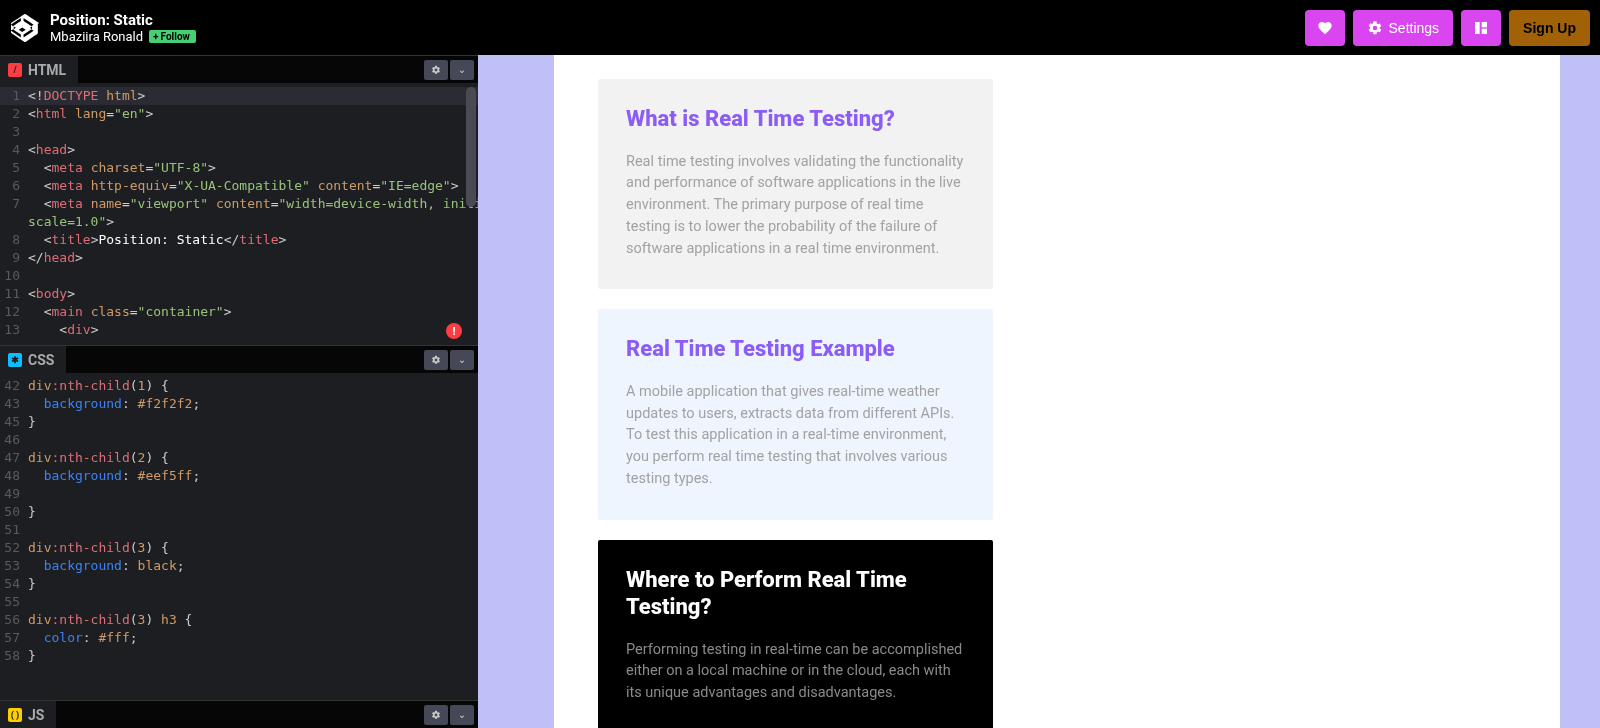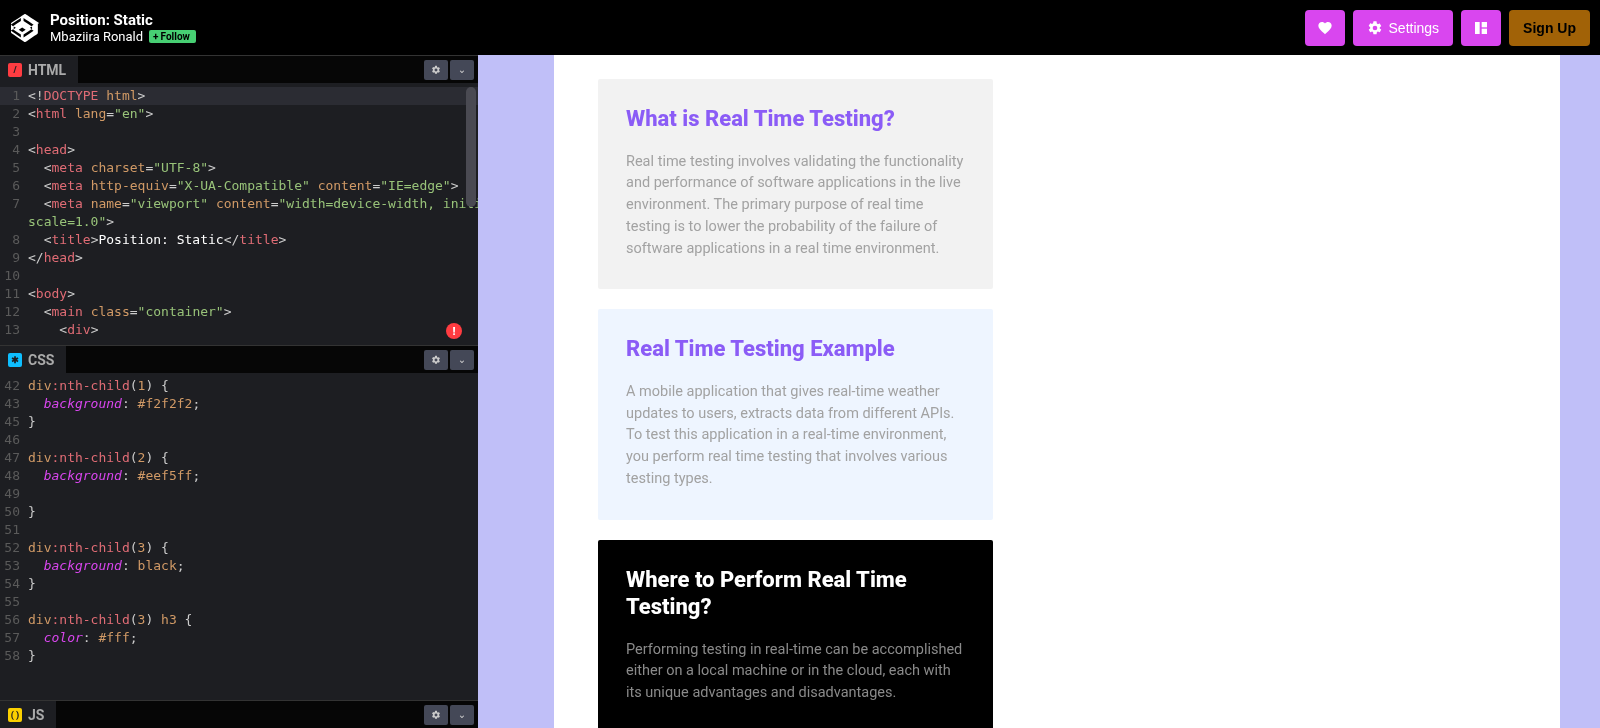--- a/index.html
+++ b/index.html
@@ -43,21 +43,21 @@
 .code { font-family: Consolas, Monaco, monospace; font-size: 13px; line-height: 18px; padding: 4px 0; overflow: hidden; }
 .code-row { display: flex; }
 .gutter { width: 28px; text-align: right; padding-right: 8px; color: #5a5a5a; user-select: none; flex-shrink: 0; }
 .code-line { flex: 1; white-space: pre; color: #ccc; padding-right: 8px; }
 .tok-tag { color: #e06c75; }
 .tok-attr { color: #d19a66; }
 .tok-str { color: #98c379; }
 .tok-num { color: #d19a66; }
 .tok-key { color: #fff; }
 .tok-sel { color: #d19a66; }
-.tok-prop { color: #d946ef; font-style: italic; }
+.tok-prop { color: #3b82f6; }
 .tok-punct { color: #ccc; }
 .tok-pseudo { color: #e06c75; }
 .highlight-line { background: #2b2c33; }
 .err-badge { position: absolute; right: 16px; bottom: 6px; width: 16px; height: 16px; background: #ff3c41; border-radius: 50%; color: #fff; font-size: 11px; font-weight: 900; display: flex; align-items: center; justify-content: center; }
 .scroll-thumb { position: absolute; right: 2px; top: 32px; width: 10px; height: 120px; background: #4a4a52; border-radius: 5px; }
 
 
 .preview-inner { position: absolute; left: 76px; right: 40px; top: 0; bottom: 0; background: #fff; padding: 24px 44px 0; }
 .card { width: 395px; padding: 26px 28px 30px; border-radius: 2px; margin-bottom: 20px; }
 .card1 { background: #f2f2f2; }

